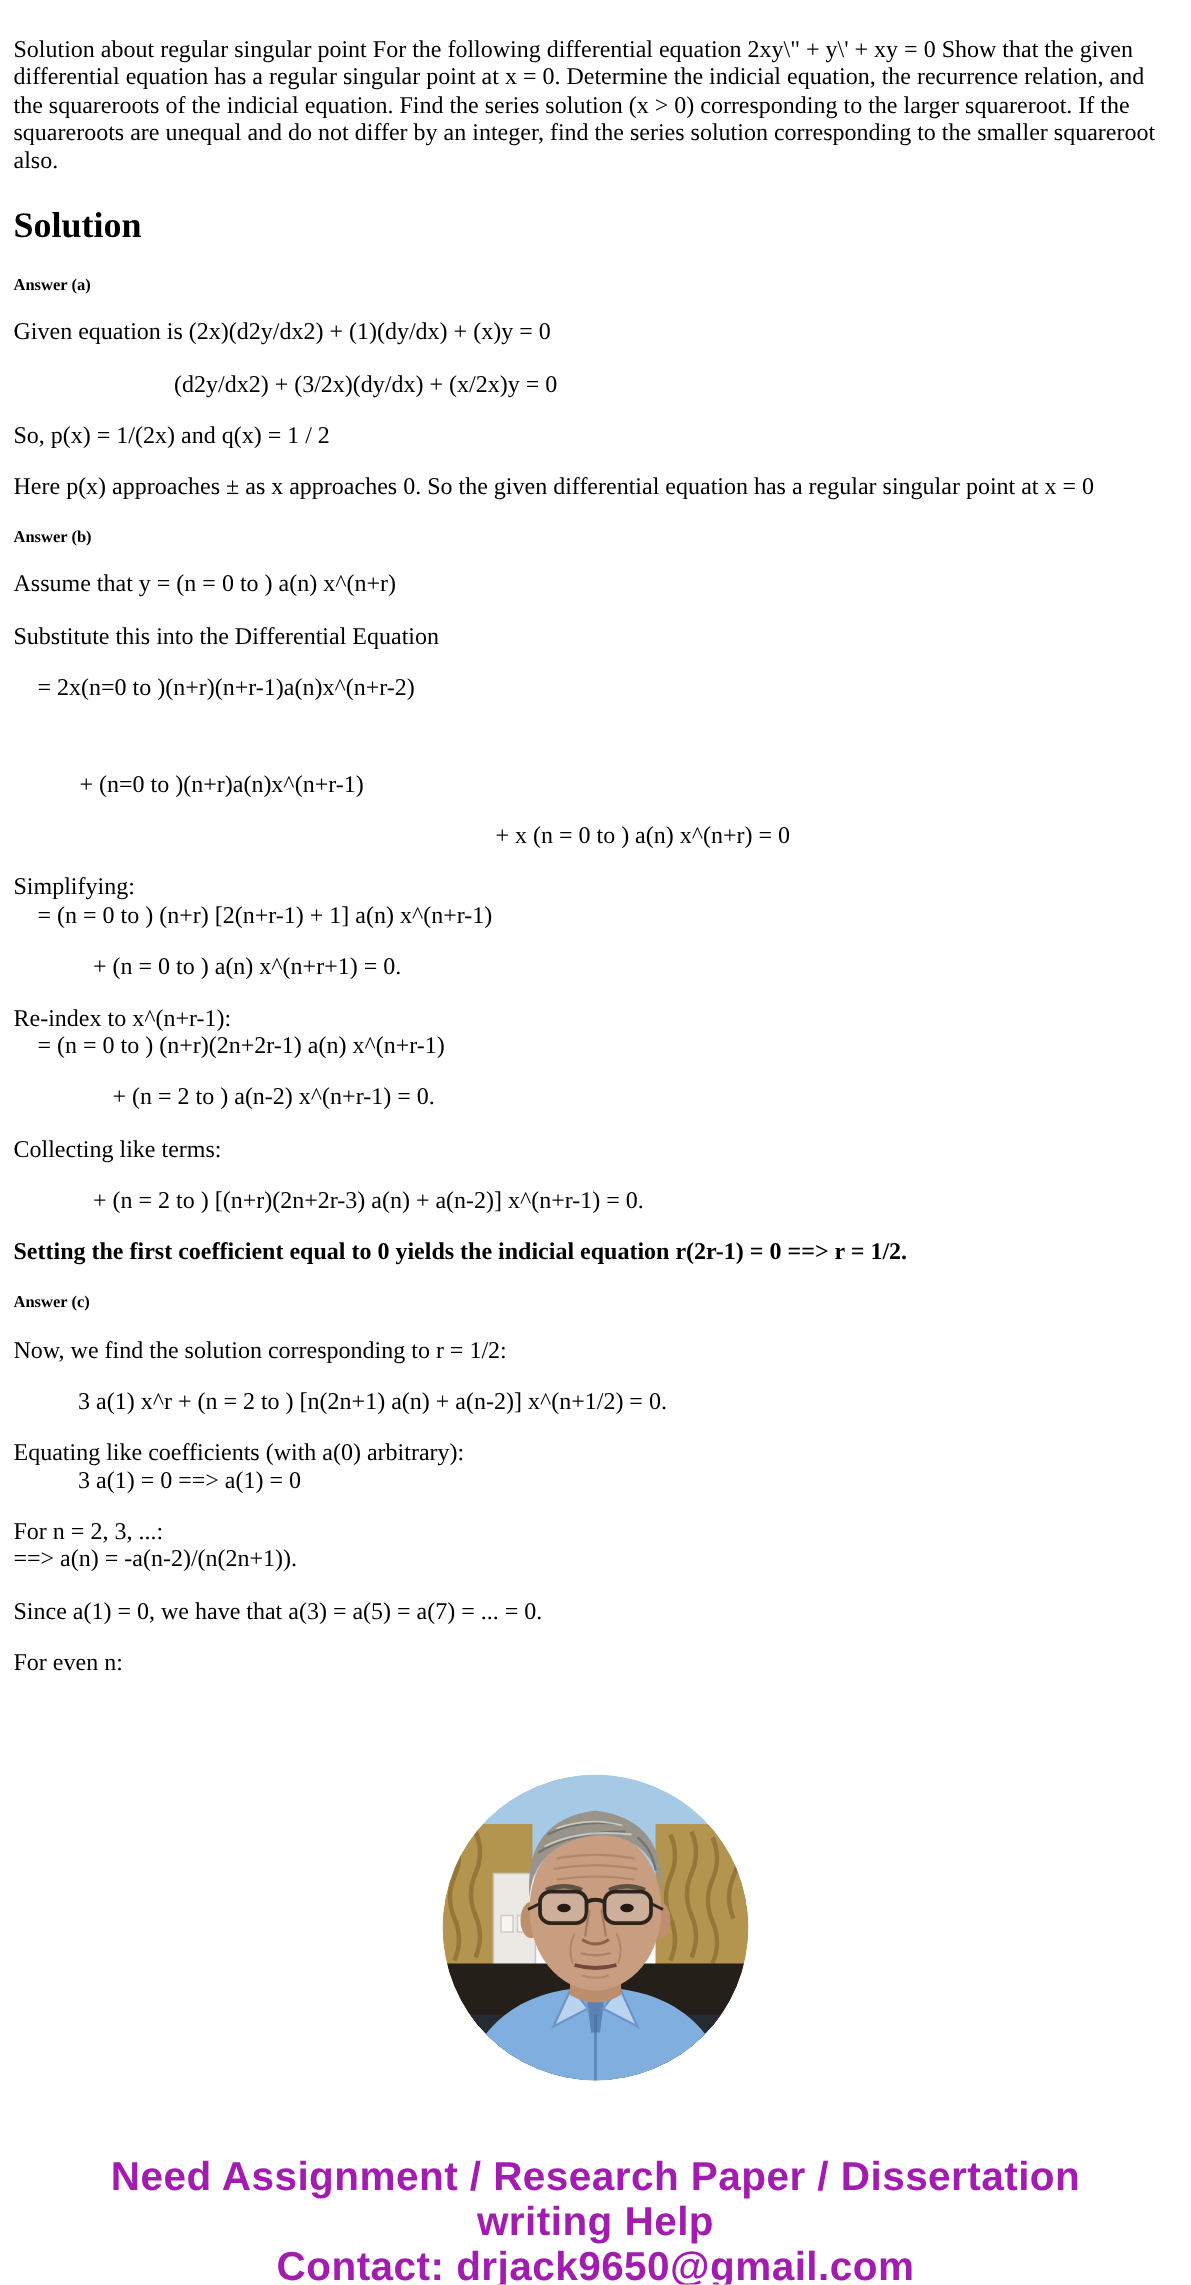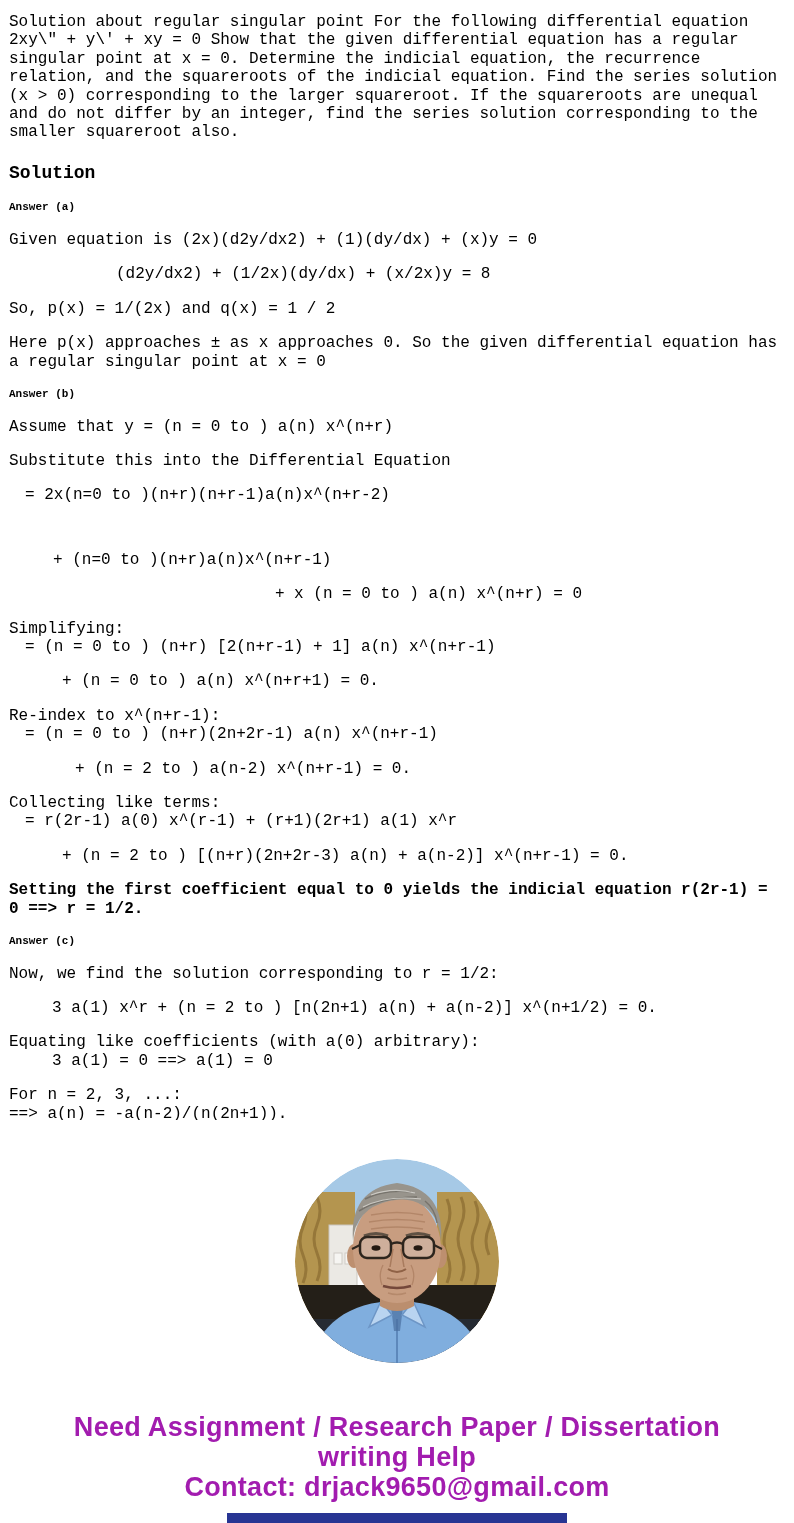--- a/index.html
+++ b/index.html
@@ -2,26 +2,26 @@
 <html><head>
 <meta charset="utf-8">
 <style>
   html,body{margin:0;padding:0;}
   body{
     width:794px;height:1523px;background:#ffffff;color:#000;
     font-family:"Liberation Serif",serif;position:relative;overflow:hidden;
   }
   
   .doc{
-    height:1112px;overflow:hidden;padding:4px 9px;
-    font-size:16px;line-height:1.15;font-family:Liberation Mono, monospace;
+    height:1112px;overflow:hidden;padding:16px 9px;
+    font-size:16px;line-height:1.15;
   }
   .para{margin:16px 0;}
   .para.first{margin-top:9px;}
-  .h-solution{font-weight:bold;font-size:18px;margin:21px 0 18px 0;}
+  .h-solution{font-weight:bold;font-size:24px;margin:21px 0 18px 0;}
   .h-answer{font-weight:bold;font-size:11px;margin:17px 0;}
   .bold{font-weight:bold;}
   .mline{display:block;}
   .px16{padding-left:16px;}
   .px43{padding-left:43px;}
   .px44{padding-left:44px;margin-top:46px;}
   .px53{padding-left:53px;}
   .px63{padding-left:63px;text-align:center;}
   .px66{padding-left:66px;}
   .px107{padding-left:107px;}
@@ -48,21 +48,21 @@
 <body>
 
 <div class="doc">
 
   <p class="para first">Solution about regular singular point For the following differential equation 2xy\" + y\' + xy = 0 Show that the given differential equation has a regular singular point at x = 0. Determine the indicial equation, the recurrence relation, and the squareroots of the indicial equation. Find the series solution (x &gt; 0) corresponding to the larger squareroot. If the squareroots are unequal and do not differ by an integer, find the series solution corresponding to the smaller squareroot also.</p>
 
   <div class="h-solution">Solution</div>
 
   <div class="h-answer">Answer (a)</div>
   <p class="para">Given equation is (2x)(d2y/dx2) + (1)(dy/dx) + (x)y = 0</p>
-  <p class="para px107">(d2y/dx2) + (1/2x)(dy/dx) + (x/2x)y = 8</p>
+  <p class="para px107">(d2y/dx2) + (3/2x)(dy/dx) + (x/2x)y = 0</p>
   <p class="para">So, p(x) = 1/(2x) and q(x) = 1 / 2</p>
   <p class="para">Here p(x) approaches ± as x approaches 0. So the given differential equation has a regular singular point at x = 0</p>
 
   <div class="h-answer">Answer (b)</div>
   <p class="para">Assume that y = (n = 0 to ) a(n) x^(n+r)</p>
   <p class="para">Substitute this into the Differential Equation</p>
   <p class="para px16">= 2x(n=0 to )(n+r)(n+r-1)a(n)x^(n+r-2)</p>
   <p class="para px44">+ (n=0 to )(n+r)a(n)x^(n+r-1)</p>
   <p class="para px63">+ x (n = 0 to ) a(n) x^(n+r) = 0</p>
 
@@ -73,21 +73,20 @@
   <p class="para px53">+ (n = 0 to ) a(n) x^(n+r+1) = 0.</p>
 
   <p class="para">
     <span class="mline">Re-index to x^(n+r-1):</span>
     <span class="mline px16">= (n = 0 to ) (n+r)(2n+2r-1) a(n) x^(n+r-1)</span>
   </p>
   <p class="para px66">+ (n = 2 to ) a(n-2) x^(n+r-1) = 0.</p>
 
   <p class="para">
     <span class="mline">Collecting like terms:</span>
-    <span class="mline px16">= r(2r-1) a(0) x^(r-1) + (r+1)(2r+1) a(1) x^r</span>
   </p>
   <p class="para px53">+ (n = 2 to ) [(n+r)(2n+2r-3) a(n) + a(n-2)] x^(n+r-1) = 0.</p>
 
   <p class="para bold">Setting the first coefficient equal to 0 yields the indicial equation r(2r-1) = 0 ==&gt; r = 1/2.</p>
 
   <div class="h-answer">Answer (c)</div>
   <p class="para">Now, we find the solution corresponding to r = 1/2:</p>
   <p class="para px43">3 a(1) x^r + (n = 2 to ) [n(2n+1) a(n) + a(n-2)] x^(n+1/2) = 0.</p>
 
   <p class="para">

